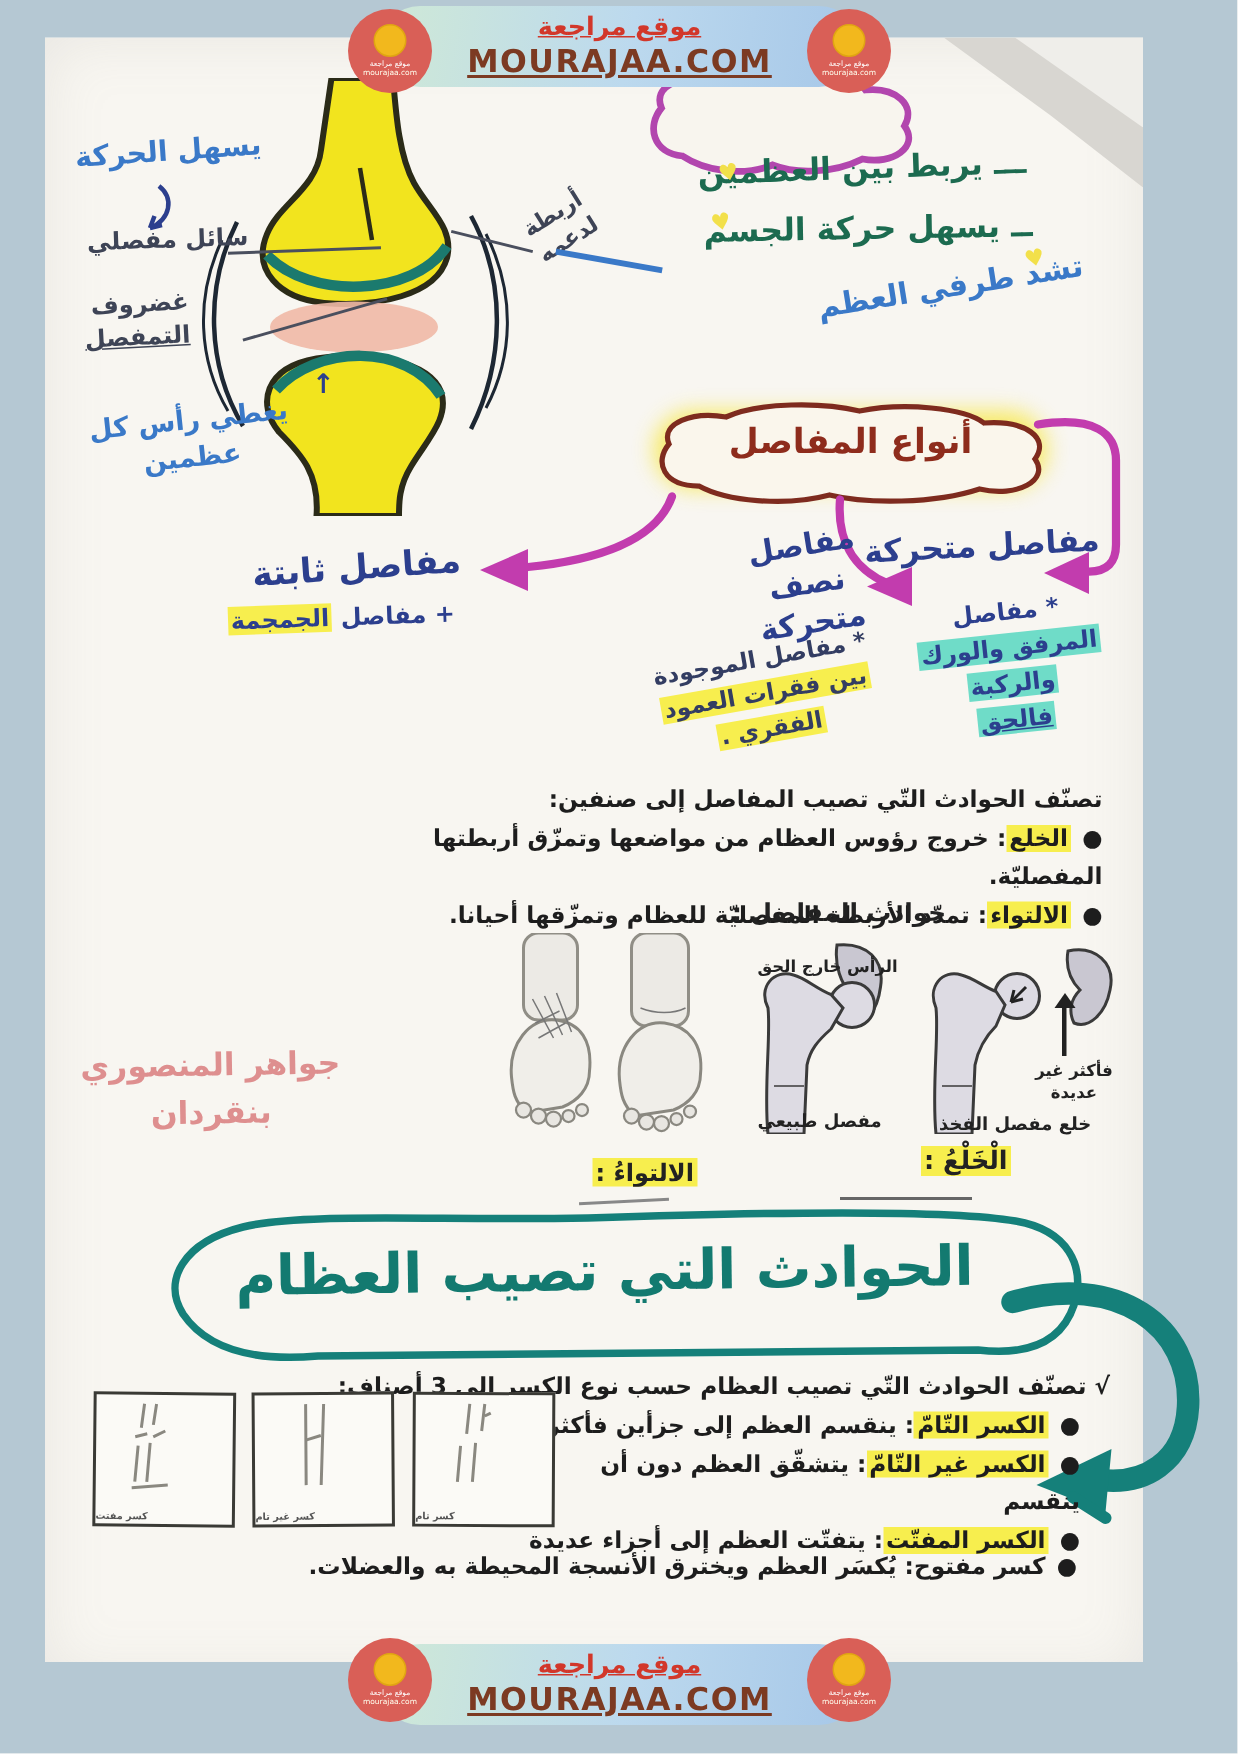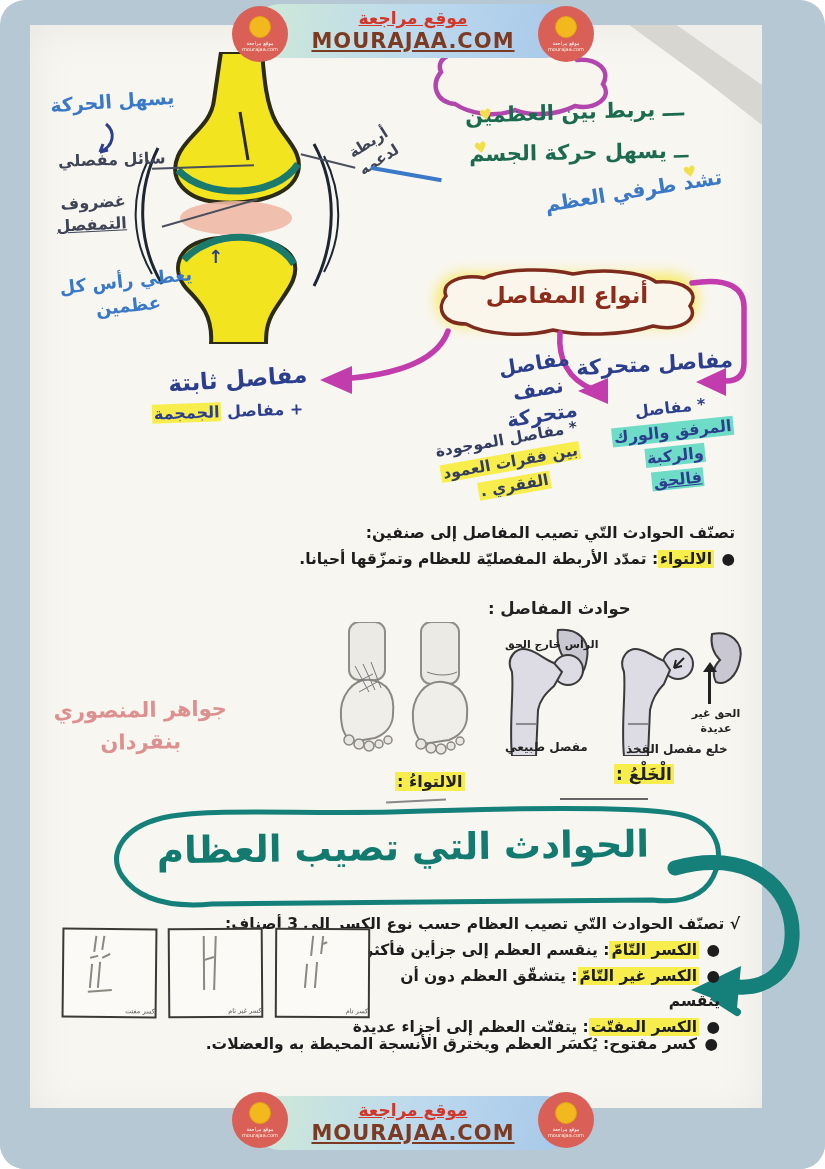--- a/index.html
+++ b/index.html
@@ -1,17 +1,17 @@
 <!DOCTYPE html>
 <html><head>
 <meta charset="utf-8">
 <style>
   html,body{margin:0;padding:0;}
   body{width:825px;height:1169px;overflow:hidden;font-family:"DejaVu Sans",sans-serif;}
-  .stage{position:relative;width:825px;height:1169px;background:#b5c8d3;overflow:hidden;border-radius:25px;}
+  .stage{position:relative;width:825px;height:1169px;background:#b5c8d3;overflow:hidden;}
   .abs{position:absolute;}
   
   .paper{position:absolute;left:30px;top:25px;width:732px;height:1093px;background:#f8f6f1;
          box-shadow:inset 0 0 40px rgba(150,150,140,.15);}
   .wedge{position:absolute;left:600px;top:25px;width:162px;height:100px;background:#d8d6d1;
          clip-path:polygon(18% 0,100% 0,100% 100%,62% 52%);}
   .wedge2{position:absolute;left:640px;top:25px;width:122px;height:60px;background:#efeeea;
          clip-path:polygon(30% 0,100% 0,100% 100%);}
   
   .banner-pill{position:absolute;left:253px;width:320px;height:54px;border-radius:27px;
@@ -35,21 +35,21 @@
   .heart{position:absolute;color:#f2e04a;font-size:15px;transform:rotate(-12deg);}
   
   .print{position:absolute;direction:rtl;text-align:right;color:#1d1d1d;font-weight:bold;
          font-size:15.5px;line-height:1.65;}
   .print .b{margin-left:2px;}
   .caption{position:absolute;direction:rtl;color:#222;font-weight:bold;}
   .wm{position:absolute;left:38px;top:695px;width:205px;text-align:center;color:#de8f8f;
       font-weight:bold;font-size:21px;line-height:1.5;transform:rotate(-1deg);direction:rtl;}
   .boxes{position:absolute;left:62px;top:928px;width:308px;height:88px;display:flex;gap:11px;}
   .fbox{position:relative;width:94px;height:86px;border:2.5px solid #3a3a35;background:#fbfaf6;}
-  .fbox .cap{position:absolute;bottom:1px;left:0;right:0;text-align:right;font-size:6.5px;color:#555;font-weight:normal;direction:rtl;}
+  .fbox .cap{position:absolute;bottom:1px;left:0;right:0;text-align:left;font-size:6.5px;color:#555;font-weight:bold;direction:rtl;}
   .big-title{position:absolute;left:108px;top:826px;width:590px;text-align:center;color:#137a70;
       font-weight:bold;font-size:37px;transform:rotate(-0.8deg);direction:rtl;letter-spacing:1px;}
   .types-glow{position:absolute;left:436px;top:274px;width:262px;height:52px;background:#f7e84c;
       filter:blur(7px);border-radius:30px;opacity:.85;}
 </style>
 </head>
 <body>
 
 <div class="stage">
 
@@ -158,20 +158,24 @@
   </div>
 
   <div class="abs hand-navy" style="left:168px;top:366px;font-size:23px;transform:rotate(-4deg);">مفاصل ثابتة</div>
   <div class="abs hand-navy" style="left:130px;top:402px;width:195px;font-size:16px;transform:rotate(-2deg);text-align:center;">
     <span>+ مفاصل</span>
     <span class="hl-y">الجمجمة</span>
   </div>
 
   <div class="print" style="right:90px;top:505px;width:510px;margin-top:16px;">
     <div>تصنّف الحوادث التّي تصيب المفاصل إلى صنفين:</div>
+    <div>
+      <span class="b">●</span>
+      <span class="hl-y">الخلع</span><span>: خروج رؤوس العظام من مواضعها وتمزّق أربطتها المفصليّة.</span>
+    </div>
     <div>
       <span class="b">●</span>
       <span class="hl-y">الالتواء</span><span>: تمدّد الأربطة المفصليّة للعظام وتمزّقها أحيانا.</span>
     </div>
   </div>
   <div class="caption" style="left:488px;top:599px;font-size:16.5px;">حوادث المفاصل :</div>
 
   <svg class="abs" style="left:333px;top:622px;" width="150" height="140" viewBox="0 0 150 140">
     <rect x="16" y="0" width="36" height="58" rx="10" fill="#eceae5" stroke="#908e86" stroke-width="2"></rect>
     <rect x="88" y="0" width="38" height="62" rx="10" fill="#eceae5" stroke="#908e86" stroke-width="2"></rect>
@@ -208,21 +212,21 @@
     <path d="M12,44 C6,30 16,18 29,22 C37,24 44,30 52,33 L58,42 L52,56 C44,64 40,72 38,82 L36,128 L12,128 C9,98 14,62 12,44 Z" fill="#dddbe3" stroke="#3a3a3a" stroke-width="2"></path>
     <path d="M16,96 L36,96" stroke="#3a3a3a" stroke-width="1"></path>
     <path d="M72,30 L62,40" stroke="#222" stroke-width="2"></path>
     <path d="M62,40 L70,38 M62,40 L64,32" stroke="#222" stroke-width="2" fill="none"></path>
   </svg>
 
   <div class="caption" style="left:505px;top:638px;font-size:11px;">الرأس خارج الحق</div>
   <div class="abs" style="left:708px;top:668px;width:3px;height:36px;background:#222;"></div>
   <div class="abs" style="left:703px;top:662px;width:0;height:0;border-left:7px solid transparent;border-right:7px solid transparent;border-bottom:10px solid #222;"></div>
   <div class="caption" style="left:686px;top:706px;font-size:11px;text-align:center;width:60px;line-height:1.4;">
-    <div>الحق غير</div>
+    <div>فأكثر غير</div>
     <div>عديدة</div>
   </div>
   <div class="caption" style="left:505px;top:740px;font-size:12px;">مفصل طبيعي</div>
   <div class="caption" style="left:626px;top:742px;font-size:12px;">خلع مفصل الفخذ</div>
 
   <div class="caption" style="left:395px;top:772px;font-size:16px;"><span class="hl-y">الالتواءُ :</span></div>
   <div class="caption" style="left:614px;top:764px;font-size:17px;"><span class="hl-y">الْخَلْعُ :</span></div>
   <div class="abs" style="left:560px;top:798px;width:88px;height:2px;background:#666;"></div>
   <div class="abs" style="left:386px;top:800px;width:60px;height:2px;background:#888;transform:rotate(-3deg);"></div>
 

